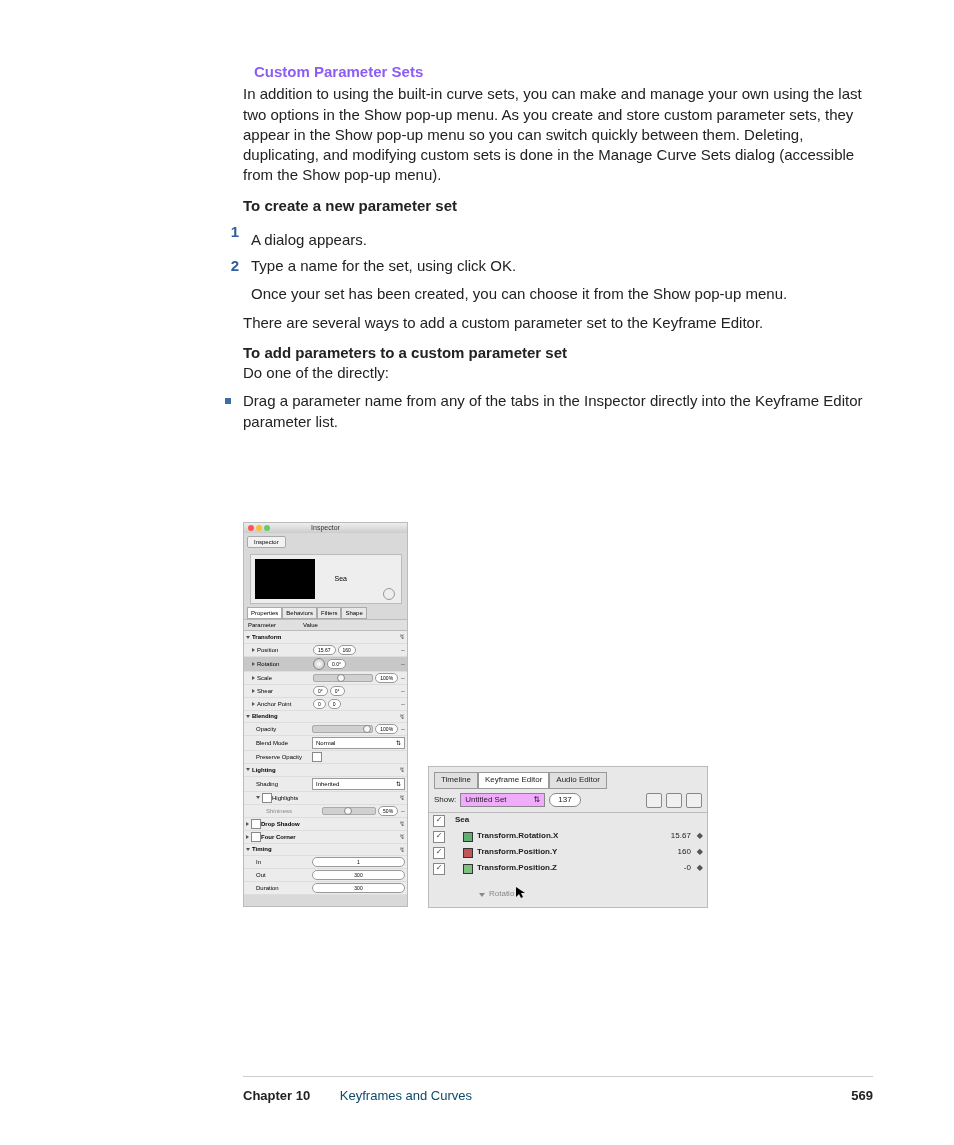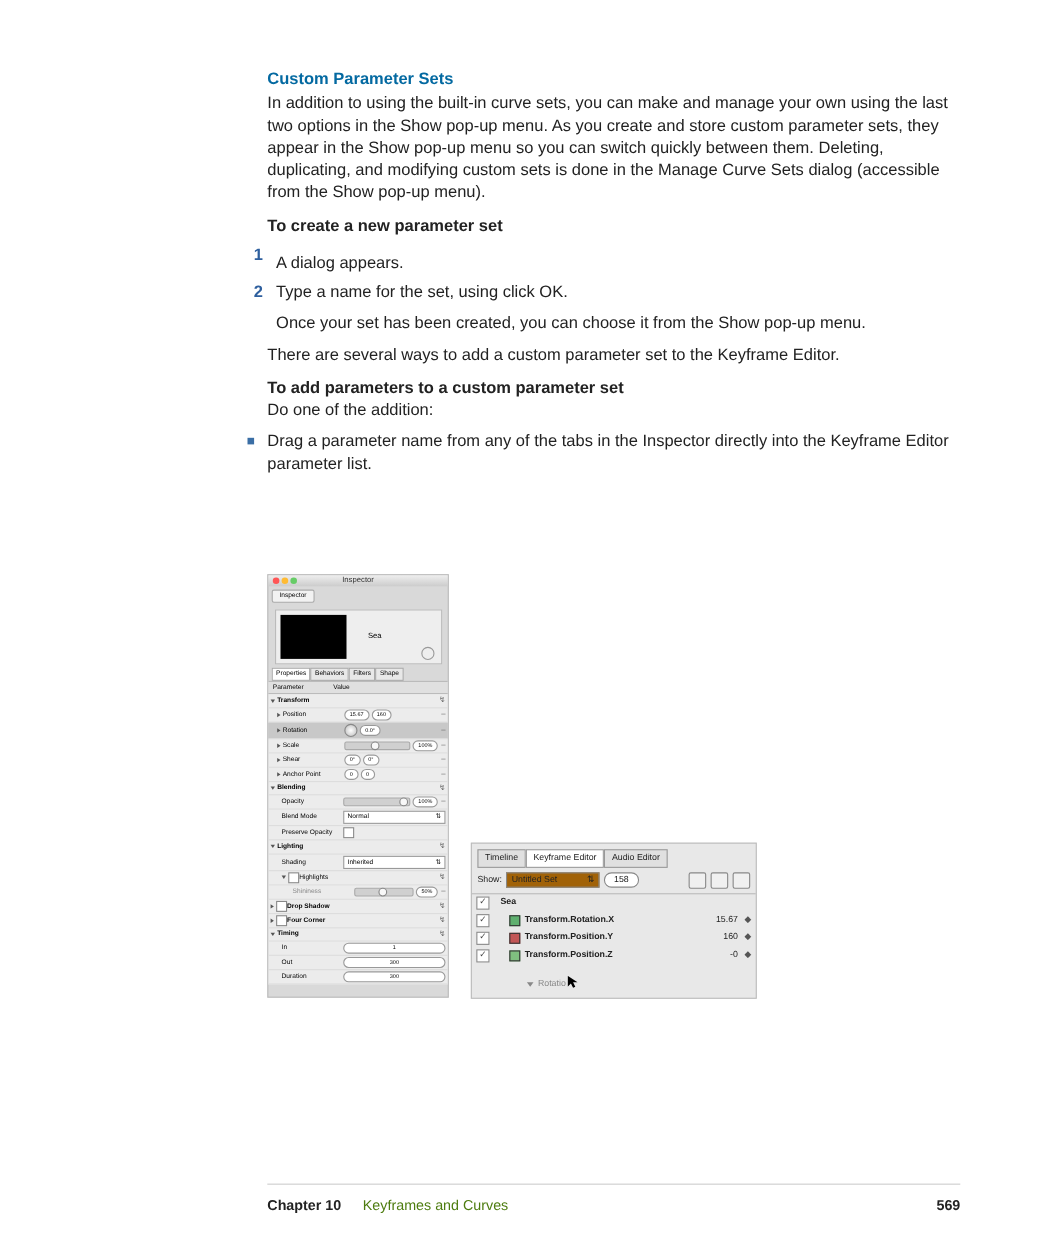--- a/index.html
+++ b/index.html
@@ -14,24 +14,25 @@
     position: relative;
     line-height: 1.35;
   }
   .page {
     position: absolute;
     left: 243px;
     top: 62px;
     width: 625px;
   }
   .blue-head {
-    color: #0369a1;
+    color: #8b5cf6;
     font-weight: bold;
     font-size: 15px;
     margin-bottom: 2px;
+    margin-left: 11px;
   }
   .para { margin-bottom: 10px; }
   .bold { font-weight: bold; }
   .step-row {
     display: flex;
     align-items: flex-start;
     margin-top: 6px;
   }
   .step-num {
     width: 16px;
@@ -155,40 +156,40 @@
     width:8px;height:8px;border:1px solid #888;background:#fff;
   }
   .inspector .row .keymark {
     font-size:7px;color:#666;margin-left:3px;
   }
 
   
   .kfe {
     position: absolute;
     left: 428px; top: 766px;
-    width: 260px; height: 142px;
+    width: 280px; height: 142px;
     background:#e8e8e8;
     border:1px solid #bbb;
     font-size:8px;
     box-sizing:border-box;
   }
   .kfe .tabs {
     display:flex; margin:5px 0 0 5px; gap:0;
   }
   .kfe .tabs .kt {
     font-size:8px;padding:2px 6px;border:1px solid #999;background:#e0e0e0;
   }
   .kfe .tabs .kt.active{background:#fff;text-align:center;}
   .kfe .ctrl {
     display:flex; align-items:center; gap:4px;
     padding:4px 5px;
     border-bottom:1px solid #bbb;
   }
   .kfe .ctrl .sel2 {
-    flex:0 0 75px; height:12px;background:#a16207;border:1px solid #888;font-size:8px;padding:0 4px;line-height:12px;
+    flex:0 0 75px; height:12px;background:#f0abfc;border:1px solid #888;font-size:8px;padding:0 4px;line-height:12px;
     display:flex;justify-content:space-between;align-items:center;
   }
   .kfe .ctrl .pill2 {
     height:12px;background:#fff;border:1px solid #888;border-radius:7px;font-size:8px;padding:0 8px;line-height:12px;
   }
   .kfe .ctrl .ibtn {
     width:14px;height:13px;background:#f0f0f0;border:1px solid #888;border-radius:2px;
   }
   .kfe .list .krow {
     display:flex;align-items:center;padding:2px 4px;
@@ -218,21 +219,21 @@
   .footer {
     position:absolute;
     left:243px; top:1076px; width:630px;
     display:flex; justify-content:space-between;
     font-size:13px;
     padding-top:10px;
     border-top:1px solid #ccc;
   }
   .footer .chap { }
   .footer .chap .cnum { font-weight:bold; }
-  .footer .chap .ctitle { color:#4d7c0f; margin-left:16px; }
+  .footer .chap .ctitle { color:#0c4a6e; margin-left:26px; }
   .footer .pnum { font-weight:bold; }
 </style>
 </head>
 <body>
 
 <div class="page">
   <div class="blue-head">Custom Parameter Sets</div>
   <div class="para">In addition to using the built-in curve sets, you can make and manage your own using the last two options in the Show pop-up menu. As you create and store custom parameter sets, they appear in the Show pop-up menu so you can switch quickly between them. Deleting, duplicating, and modifying custom sets is done in the Manage Curve Sets dialog (accessible from the Show pop-up menu).</div>
 
   <div class="bold">To create a new parameter set</div>
@@ -251,21 +252,21 @@
       <div>Type a name for the set, using click OK.</div>
       <div class="spacer-sm"></div>
       <div>Once your set has been created, you can choose it from the Show pop-up menu.</div>
     </div>
   </div>
 
   <div class="spacer-sm"></div>
   <div class="para">There are several ways to add a custom parameter set to the Keyframe Editor.</div>
 
   <div class="bold">To add parameters to a custom parameter set</div>
-  <div>Do one of the addition:</div>
+  <div>Do one of the directly:</div>
 
   <div class="spacer-sm"></div>
   <div class="bullet-row">
     <div class="bullet-dot"></div>
     <div class="bullet-body">Drag a parameter name from any of the tabs in the Inspector directly into the Keyframe Editor parameter list.</div>
   </div>
 </div>
 
 <div class="inspector">
   <div class="titlebar">
@@ -469,21 +470,21 @@
     <div class="kt">Timeline</div>
     <div class="kt active">Keyframe Editor</div>
     <div class="kt">Audio Editor</div>
   </div>
   <div class="ctrl">
     <span>Show:</span>
     <div class="sel2">
         <span>Untitled Set</span>
         <span>⇅</span>
       </div>
-    <div class="pill2">158</div>
+    <div class="pill2">137</div>
     <div style="flex:1"></div>
     <div class="ibtn"></div>
     <div class="ibtn"></div>
     <div class="ibtn"></div>
   </div>
   <div class="list">
     <div class="krow">
       <div class="chk2">✓</div>
       <div class="tri open" style="border-top-color:#333;margin-right:4px"></div>
       <div class="kname">Sea</div>

